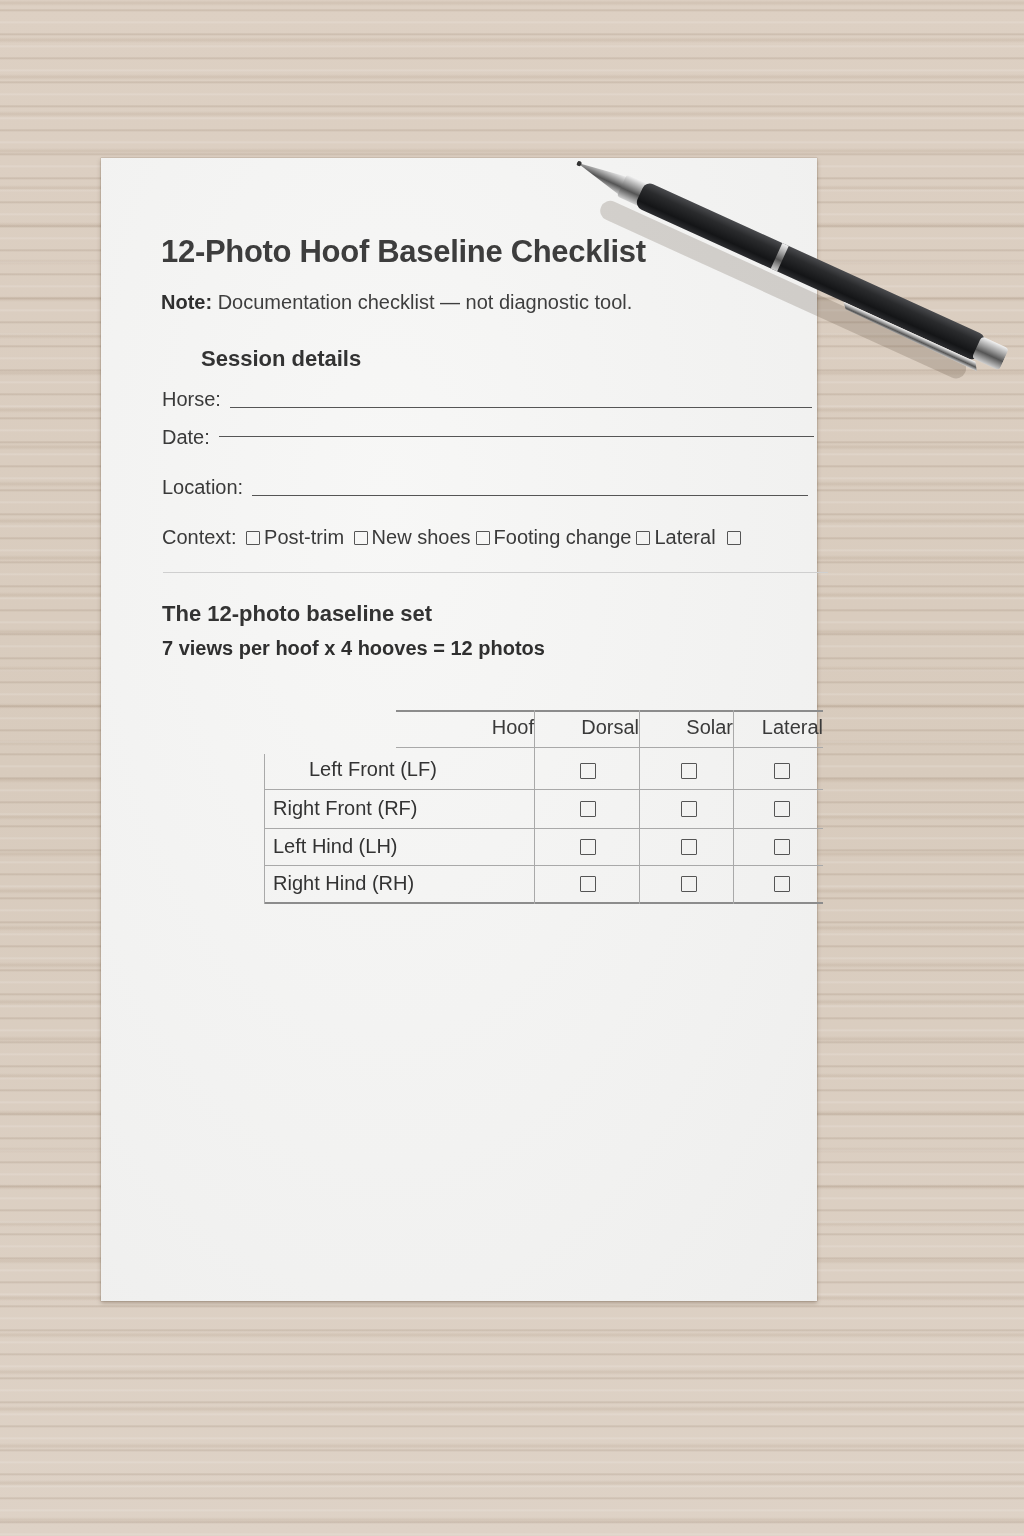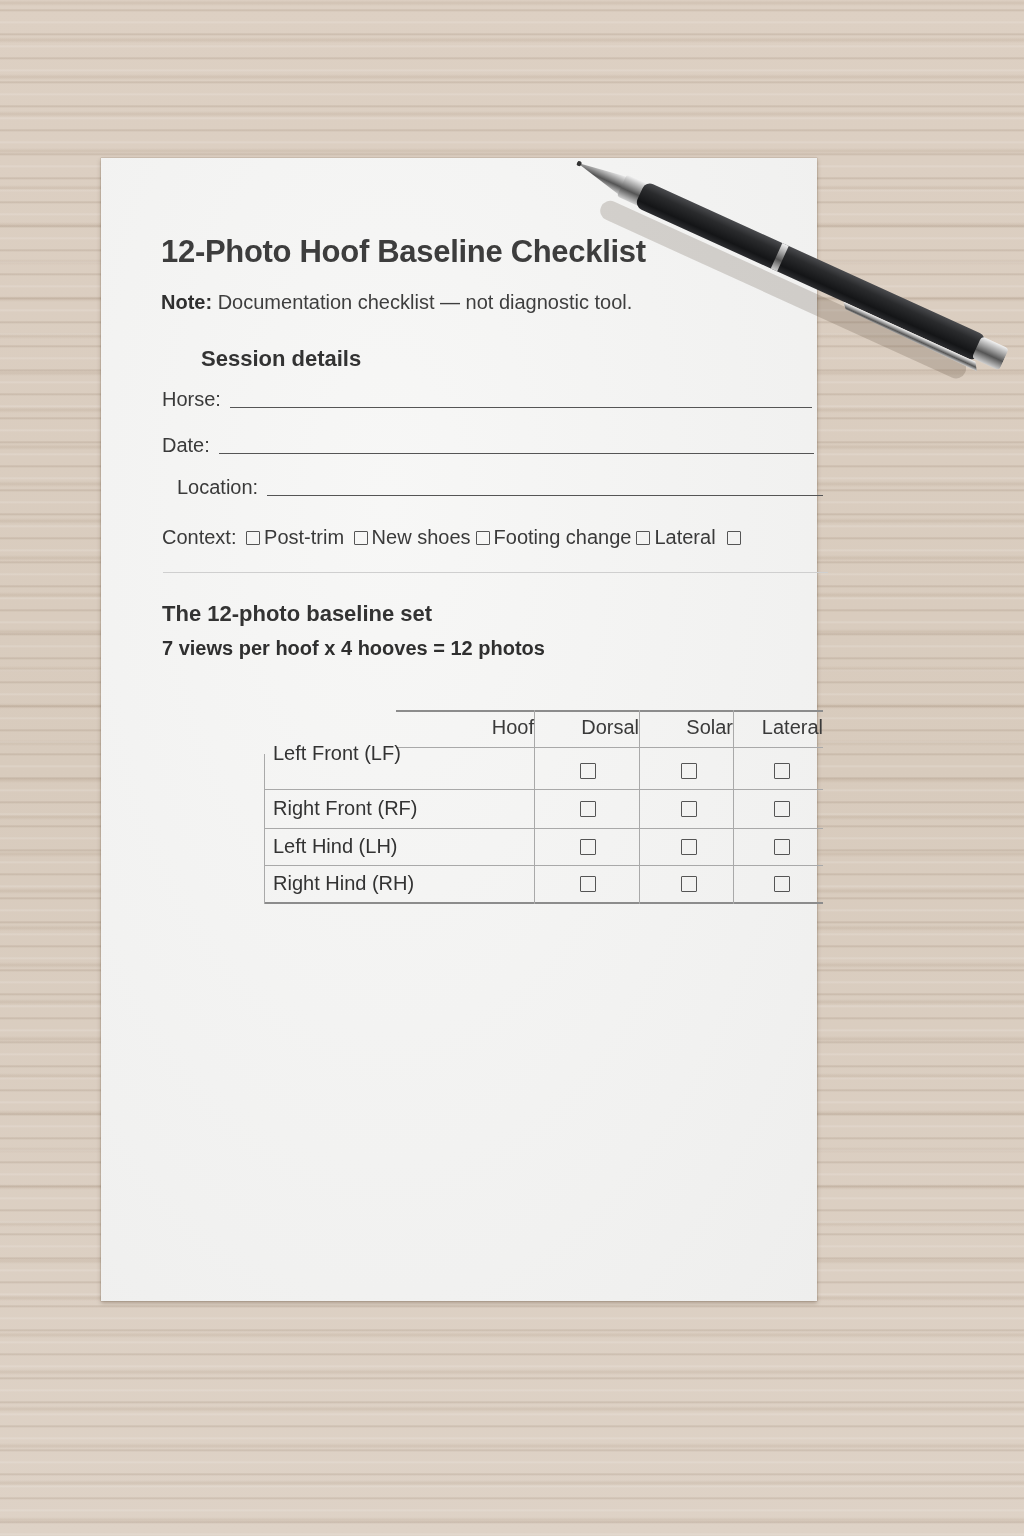--- a/index.html
+++ b/index.html
@@ -59,25 +59,25 @@
     <b>Note:</b>
     <span>Documentation checklist — not diagnostic tool.</span>
   </div>
 
   <div class="abs h2 session-title">Session details</div>
 
   <div class="abs field" style="top:230px;">
     <span>Horse:</span>
     <span class="line" style="width:582px;"></span>
   </div>
-  <div class="abs field" style="top:276px;">
+  <div class="abs field" style="top:268px;align-items:center;">
     <span>Date:</span>
     <span class="line" style="width:595px;"></span>
   </div>
-  <div class="abs field" style="top:318px;margin-left:15px;">
+  <div class="abs field" style="top:318px;">
     <span>Location:</span>
     <span class="line" style="width:556px;"></span>
   </div>
 
   <div class="abs context">
     <span>Context:</span>
     <span class="cb"></span><span>Post-trim</span>
     <span class="cb"></span><span>New shoes</span><span class="cb" style="margin-left:5px;"></span><span>Footing change</span><span class="cb" style="margin-left:5px;"></span><span>Lateral</span>
     <span class="cb" style="margin-left:6px;"></span>
   </div>
@@ -99,21 +99,21 @@
     <div class="vl" style="left:0; top:44px; width:1px; height:150px;"></div>
     <div class="vl" style="left:270px; top:0; width:1px; height:194px;"></div>
     <div class="vl" style="left:375px; top:0; width:1px; height:194px;"></div>
     <div class="vl" style="left:469px; top:0; width:1px; height:194px;"></div>
 
     <div class="hdr" style="left:132px; width:138px; top:6px;">Hoof</div>
     <div class="hdr" style="left:270px; width:105px; top:6px;">Dorsal</div>
     <div class="hdr" style="left:375px; width:94px; top:6px;">Solar</div>
     <div class="hdr" style="left:469px; width:90px; top:6px;">Lateral</div>
 
-    <div class="rowlab" style="top:32px;">Left Front (LF)</div>
+    <div class="rowlab" style="top:48px;margin-left:36px;">Left Front (LF)</div>
     <div class="rowlab" style="top:87px;">Right Front (RF)</div>
     <div class="rowlab" style="top:125px;">Left Hind (LH)</div>
     <div class="rowlab" style="top:162px;">Right Hind (RH)</div>
 
     <div class="cell-cb" style="left:316px; top:53px;"></div>
     <div class="cell-cb" style="left:417px; top:53px;"></div>
     <div class="cell-cb" style="left:510px; top:53px;"></div>
 
     <div class="cell-cb" style="left:316px; top:91px;"></div>
     <div class="cell-cb" style="left:417px; top:91px;"></div>

